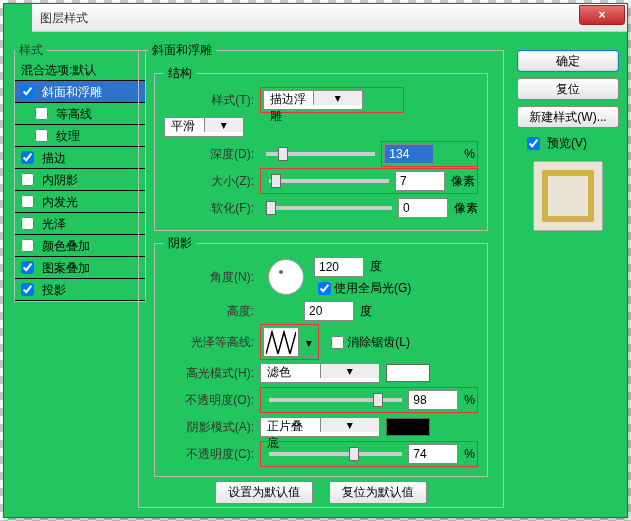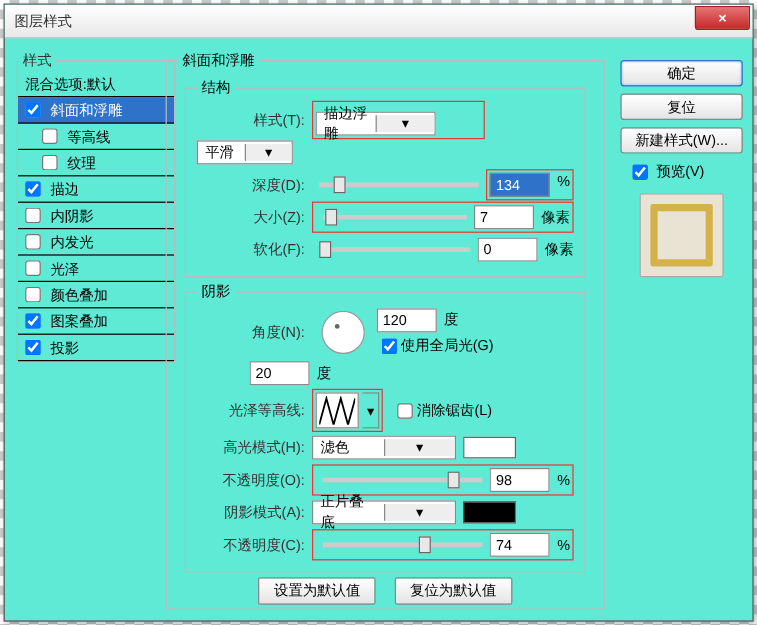--- a/index.html
+++ b/index.html
@@ -1,35 +1,35 @@
 <!DOCTYPE html>
 <html><head>
 <meta charset="utf-8">
 <style>
   * { box-sizing: border-box; font-family: "Microsoft YaHei", "SimSun", Tahoma, sans-serif; font-size: 12px; }
   body { margin: 0; background: repeating-conic-gradient(#ccc 0 25%, #fff 0 50%) 0 0/16px 16px; width: 631px; height: 521px; position: relative; }
-  .dialog { position: absolute; left: 3px; top: 3px; width: 625px; height: 515px; background: #5eead4; border: 1px solid #555; box-shadow: 2px 2px 6px rgba(0,0,0,0.3); }
+  .dialog { position: absolute; left: 3px; top: 3px; width: 625px; height: 515px; background: #22c55e; border: 1px solid #555; box-shadow: 2px 2px 6px rgba(0,0,0,0.3); padding-left: 28px; }
   .titlebar { height: 28px; background: linear-gradient(#fff,#e8e8e8); border-bottom: 1px solid #c8c8c8; position: relative; padding-left: 8px; line-height: 28px; color:#333; }
   .close-btn { position: absolute; right: 2px; top: 1px; width: 46px; height: 20px; background: linear-gradient(#e57373,#c62828); border:1px solid #a02020; border-radius: 0 0 3px 3px; color:#fff; text-align:center; line-height:18px; font-weight:bold; cursor:pointer;}
   .body { position:absolute; top:28px; left:0; right:0; bottom:0; padding:10px; }
   .left-pane { position:absolute; left:10px; top:10px; width:132px; }
   fieldset.styles-col { border:1px solid #bbb; padding:0; margin:0;}
   fieldset.styles-col legend { padding:0 4px; color:#333; }
   .style-item { height:22px; line-height:22px; padding-left:6px; border-bottom:1px solid #000000; display:flex; align-items:center; gap:4px; cursor:pointer;}
   .style-item.indent { padding-left:20px; }
   .style-item.selected { background:#2f72c9; color:#fff; }
   .style-item input[type=checkbox] { margin:0 4px 0 0; }
   .mid-pane { position:absolute; left:132px; top:10px; width:370px; height:466px; }
   fieldset.outer { border:1px solid #bbb; height:466px; }
   fieldset.outer > legend, fieldset.inner > legend, fieldset.shadow > legend { padding: 0 4px; }
   fieldset.inner { border:1px solid #bbb; margin: 2px 6px 4px 6px; }
   fieldset.shadow { border:1px solid #bbb; margin: 0 6px 4px 6px; }
   .row { display:flex; align-items:center; height:26px; margin:1px 0; }
   .row-label { width:96px; text-align:right; padding-right:6px; color:#333; }
-  .combo { display:inline-flex; align-items:center; border:1px solid #888; background:#fff; height:20px; }
+  .combo { display:inline-flex; align-items:flex-start; border:1px solid #888; background:#fff; height:20px; }
   .combo span { padding:0 6px; flex:1; }
   .combo .arrow { width:16px; text-align:center; background:#eee; border-left:1px solid #888;}
   .slider { height:4px; background:#ccc; position:relative; margin:0 6px; flex:1; }
   .slider .thumb { position:absolute; top:-5px; width:10px; height:14px; background:#e8e8e8; border:1px solid #666; }
   .numbox { width:50px; height:20px; border:1px solid #888; background:#fff; text-align:left; padding-left:4px; line-height:18px; }
   .numbox.sel { background:#2f72c9; color:#fff; }
   .unit { margin-left:6px; }
   .radio { margin-left:4px; }
   .redbox { border:1.5px solid #e33; }
   .angle-dial { width:36px; height:36px; border:1px solid #999; border-radius:50%; position:relative; background:#fff; margin-left:8px;}
@@ -128,21 +128,21 @@
                 <span>平滑</span>
                 <span class="arrow">▾</span>
               </div>
           </div>
 
           <div class="row">
             <div class="row-label">深度(D):</div>
             <div class="slider" style="width:96px;">
                 <div class="thumb" style="left:12px;"></div>
               </div>
-            <div class="redbox" style="display:flex; padding:2px;">
+            <div class="redbox" style="display:flex; align-items:center; padding:2px;gap:24px;">
               <div class="numbox sel">134</div>
               <span class="unit">%</span>
             </div>
           </div>
 
 
           <div class="row">
             <div class="row-label">大小(Z):</div>
             <div class="redbox" style="display:flex; align-items:center; padding:2px; flex:1;">
               <div class="slider" style="width:96px;">
@@ -177,20 +177,21 @@
                 <span class="unit">度</span>
               </div>
               <label style="display:flex;align-items:center; margin-top:2px;">
                   <input type="checkbox" checked="" style=""> 
                   <span>使用全局光(G)</span>
                 </label>
             </div>
           </div>
 
           <div class="row">
+            <div class="row-label">高度:</div>
             <div style="width:44px;"></div>
             <div class="numbox">20</div>
             <span class="unit">度</span>
           </div>
 
           <div class="row" style="height:34px;">
             <div class="row-label">光泽等高线:</div>
             <div class="redbox" style="padding:2px;">
               <div class="contour">
                 <svg class="contour-ring" viewBox="0 0 30 24">

